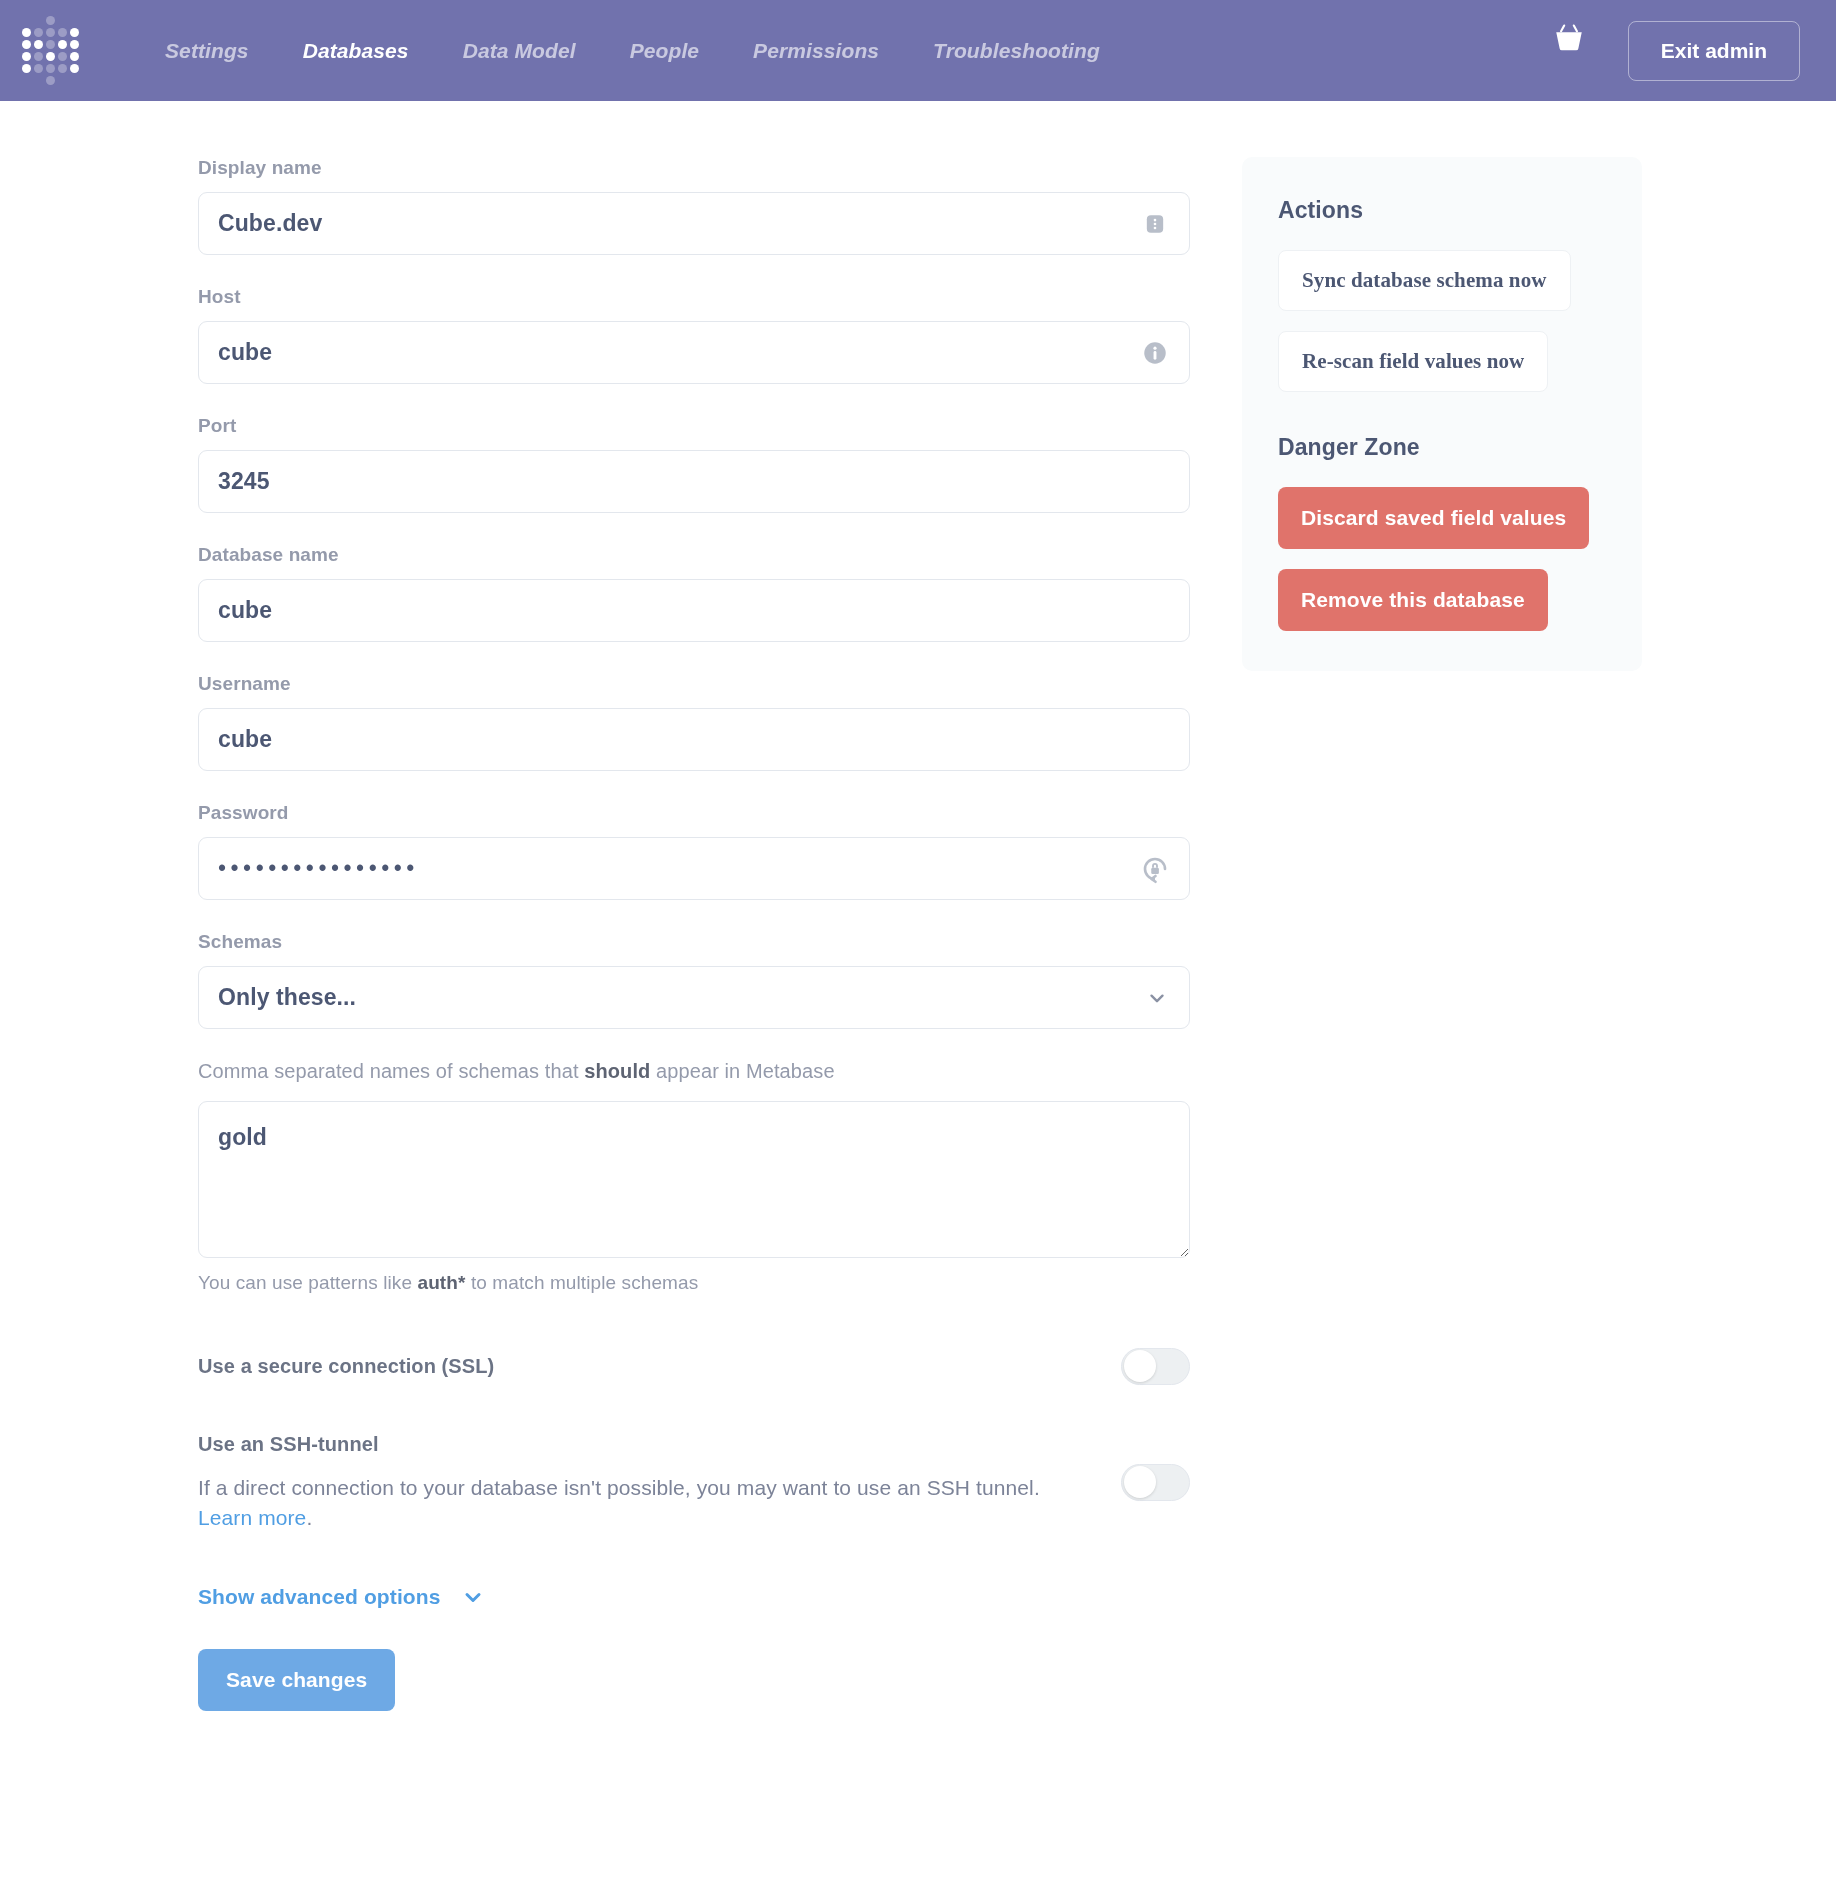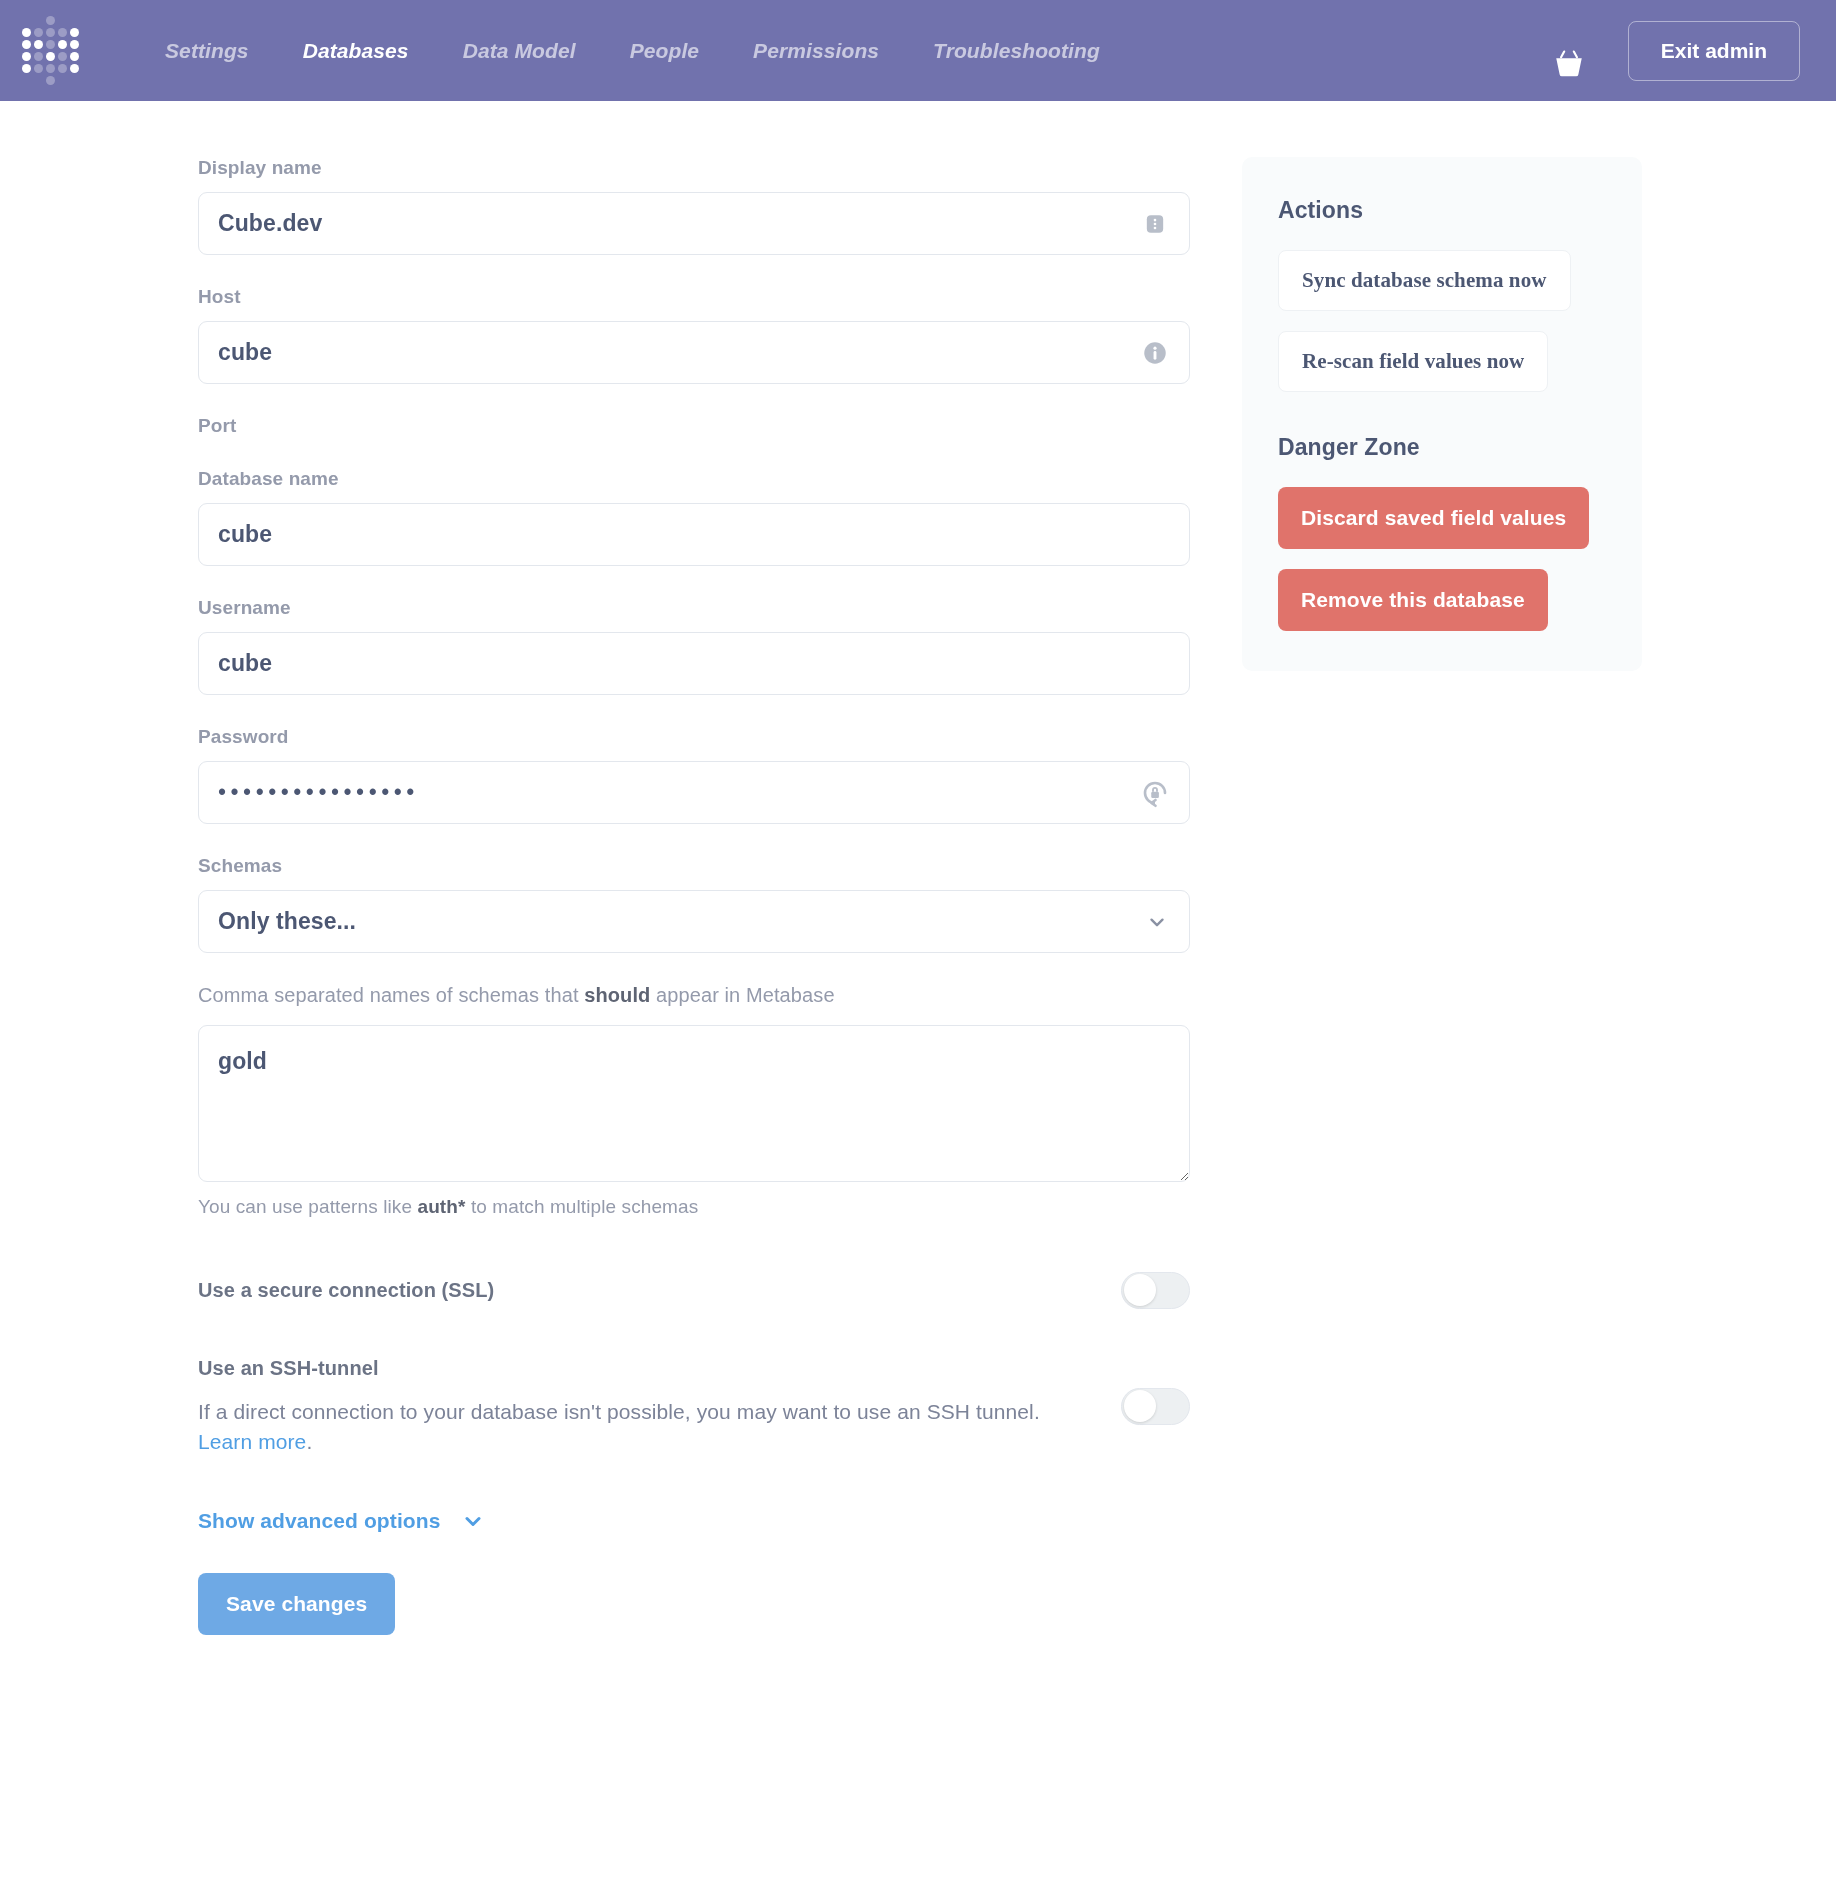--- a/index.html
+++ b/index.html
@@ -60,21 +60,21 @@
     padding: 10px 27px;
     white-space: nowrap;
     cursor: pointer;
     letter-spacing: 0.1px;
   }
   .nav-link.active { color: #ffffff; }
 
   .nav-right {
     margin-left: auto;
     display: flex;
-    align-items: flex-end;
+    align-items: flex-start;
     gap: 42px;
   }
   .basket-icon { width: 34px; height: 34px; display:block; cursor: pointer; }
   .exit-admin-btn {
     border: 1px solid rgba(255,255,255,0.45);
     border-radius: 8px;
     color: #ffffff;
     font-size: 21px;
     font-weight: 700;
     padding: 17px 32px;
@@ -419,20 +419,23 @@
             <circle cx="12" cy="8.1" r="1.25" fill="#ffffff"></circle>
             <rect x="10.85" y="10.4" width="2.3" height="7" rx="1.15" fill="#ffffff"></rect>
           </svg>
         </span>
       </div>
     </div>
 
     
     <div class="field-group">
       <span class="field-label">Port</span>
+      <div class="input-shell">
+        <input class="input-text" value="3245" style="">
+      </div>
     </div>
 
     
     <div class="field-group">
       <span class="field-label">Database name</span>
       <div class="input-shell">
         <input class="input-text" value="cube" style="">
       </div>
     </div>
 

